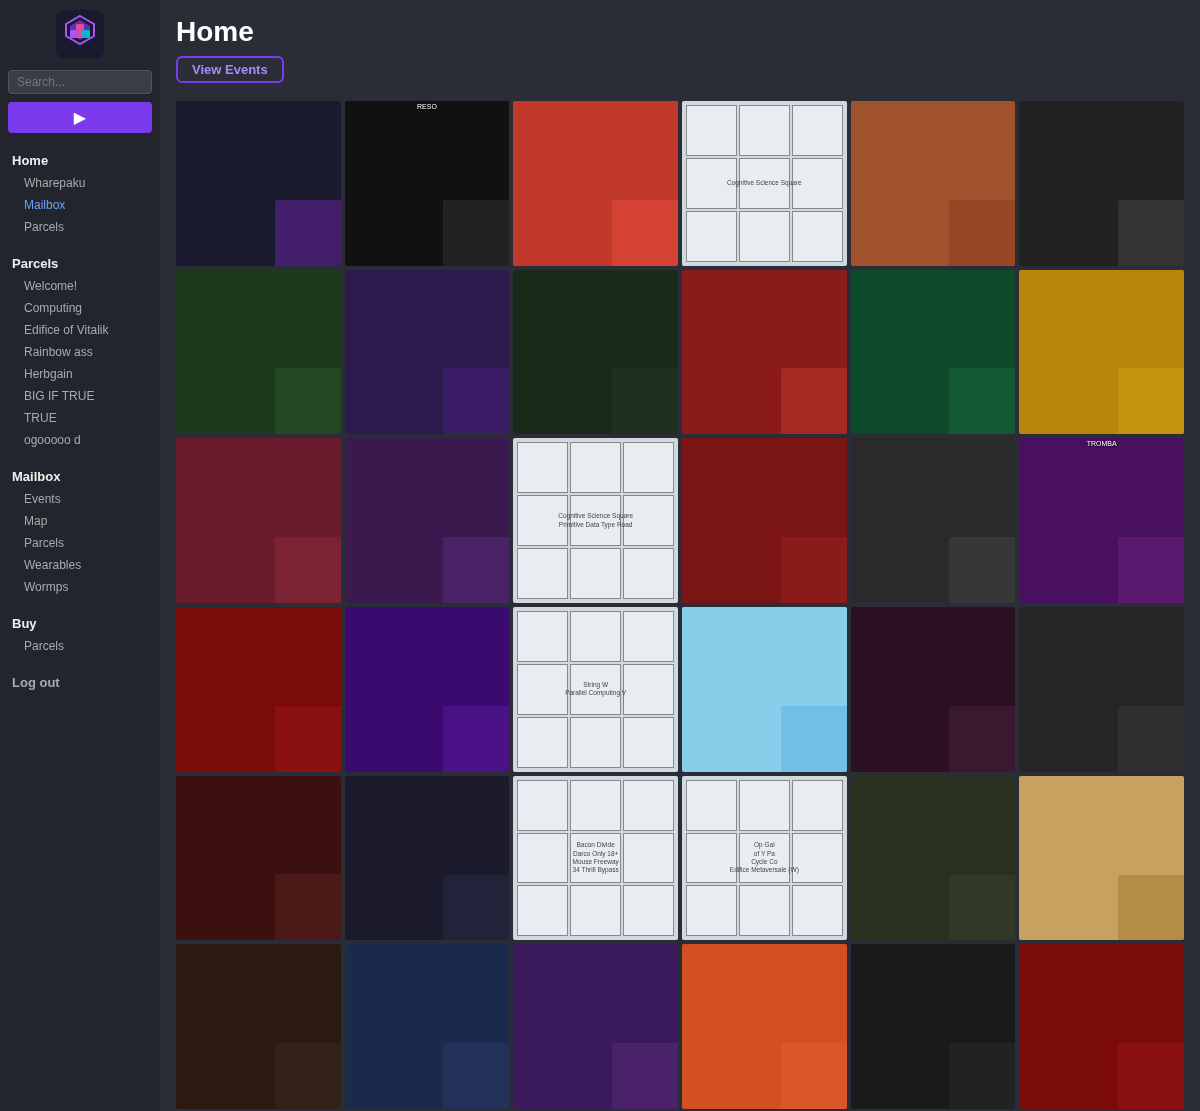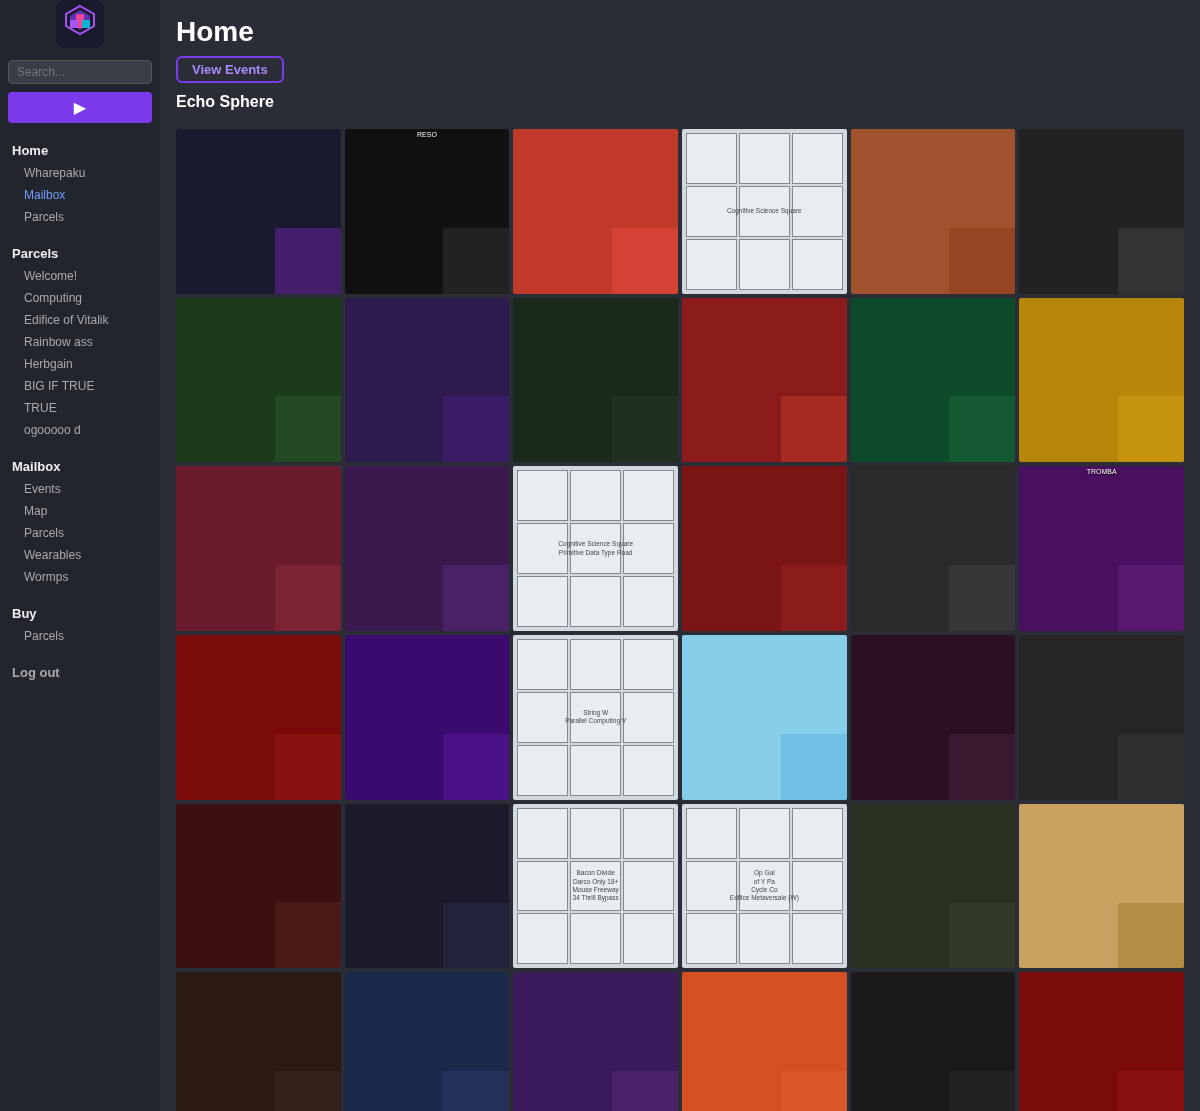--- a/index.html
+++ b/index.html
@@ -13,21 +13,21 @@
       overflow: hidden;
     }
 
     
     #sidebar {
       width: 160px;
       min-width: 160px;
       background: #22252d;
       display: flex;
       flex-direction: column;
-      padding: 0 0;
+      padding: 10px 0;
       overflow-y: auto;
     }
     .sidebar-logo {
       display: flex;
       justify-content: center;
       margin-bottom: 12px;
     }
     .logo-icon {
       width: 48px;
       height: 48px;
@@ -219,21 +219,20 @@
 
   <div class="sidebar-divider"></div>
 
   <div class="sidebar-logout">Log out</div>
 </div>
 
 <div id="main">
   <div class="main-header">
     <div class="main-title">Home</div>
     <button class="view-profile-btn">View Events</button>
-    <div class="section-label">Echo Sphere</div>
   </div>
 
   <div class="grid" id="grid-container">
   <div class="grid-cell">
         <div class="thumb" style="background:#1a1a2e;">
           <div style="position: absolute; bottom: 0px; right: 0px; width: 40%; height: 40%; background: rgb(107, 33, 168); opacity: 0.5; border-radius: 2px 0px 0px;"></div>
         </div>
       </div>
       <div class="grid-cell">
         <div class="thumb" style="background:#111;">

